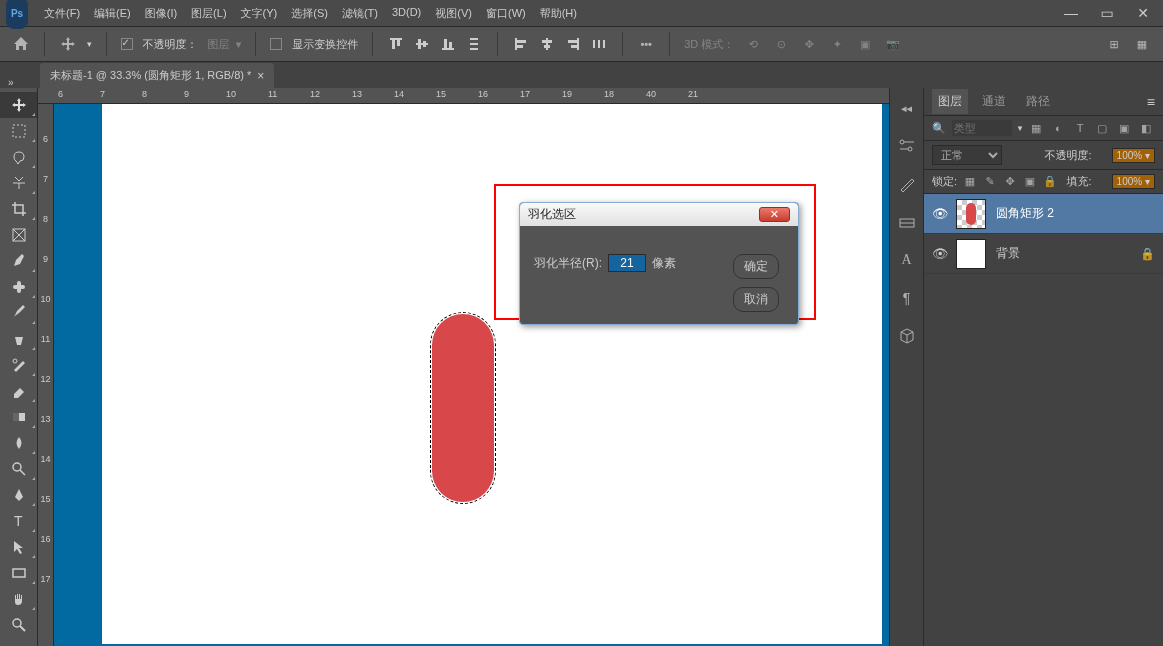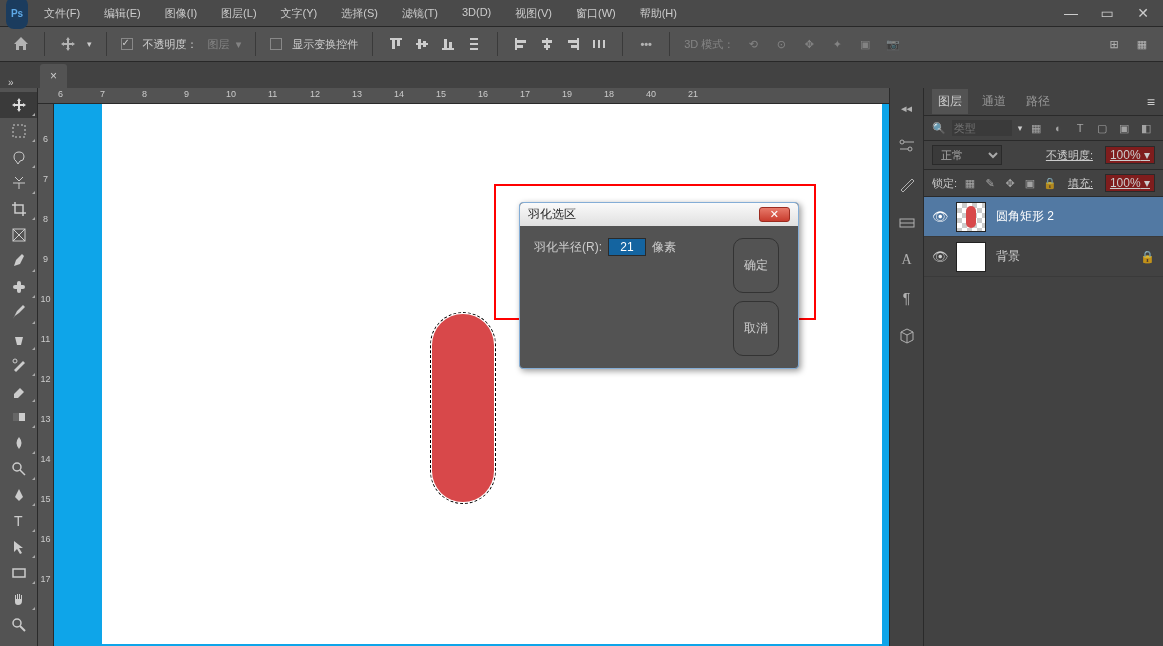--- a/index.html
+++ b/index.html
@@ -1,21 +1,21 @@
 <!DOCTYPE html>
 <html><head>
 <meta charset="utf-8">
 <style>
 * { box-sizing: border-box; margin: 0; padding: 0; font-family: "Microsoft YaHei", Arial, sans-serif; }
 body { background: #323232; color: #ccc; font-size: 11px; width: 1163px; height: 646px; overflow: hidden; position: relative; }
 
 
 .titlebar { height: 26px; background: #4a4a4a; display: flex; align-items: center; padding: 0 6px; }
 .titlebar .logo { width: 22px; height: 32px; background: #1b3c5e; color: #5fa9e6; font-size: 10px; font-weight: bold; display: flex; align-items: center; justify-content: center; border-radius: 8px; }
-.menu { display: flex; gap: 12px; margin-left: 10px; }
+.menu { display: flex; gap: 2px; margin-left: 10px; }
 .menu span { padding: 4px 6px; cursor: default; }
 .win-controls { margin-left: auto; display: flex; gap: 8px; }
 .win-controls span { width: 28px; text-align: center; font-size: 14px; padding: 2px 4px; }
 
 
 .optionsbar { height: 36px; background: #535353; border-top: 1px solid #282828; border-bottom: 1px solid #282828; display: flex; align-items: center; padding: 0 12px; gap: 10px; }
 .opt-icon { width: 18px; height: 18px; display: flex; align-items: center; justify-content: center; opacity: 0.8; }
 .checkbox { width: 12px; height: 12px; border: 1px solid #888; display: inline-block; vertical-align: middle; }
 .checkbox.checked::after { content:'✓'; font-size:10px; position:relative; top:-3px; left:0; color:#ccc;}
 .opt-sep { width: 1px; height: 24px; background: #3a3a3a; margin: 0 4px; }
@@ -36,58 +36,58 @@
 .tool { width: 100%; height: 26px; display: flex; align-items: center; justify-content: center; position: relative; }
 .tool.active { background: #3a3a3a; }
 .tool-mark { position:absolute; right:2px; bottom:2px; width:0; height:0; border-right:3px solid #aaa; border-top:3px solid transparent;}
 
 
 .canvas-wrap { flex: 1; background: #2b2b2b; position: relative; overflow: hidden; }
 .ruler-h { height: 16px; background: #535353; border-bottom: 1px solid #2a2a2a; display: flex; position: relative; overflow: hidden; font-size: 9px; color: #ccc; }
 .ruler-h span { position: absolute; top: 1px; }
 .ruler-v { width: 16px; background: #535353; border-right: 1px solid #2a2a2a; position: absolute; top:16px; bottom:0; left:0; }
 .ruler-v span { display:block; font-size:9px; text-align:center; margin-top:30px;}
-.canvas-inner { position: absolute; left: 16px; top: 16px; right: 0; bottom:0; background: #0ea5e9; }
+.canvas-inner { position: absolute; left: 16px; top: 16px; right: 0; bottom:0; background: #0369a1; }
 .artboard { position: absolute; left: 48px; top: 0; width: 780px; height: 540px; background: #fff; }
 .red-shape { position: absolute; left: 330px; top: 210px; width: 62px; height: 188px; background: #d8484a; border-radius: 31px; }
 .selection-outline { position: absolute; left: 328px; top: 208px; width: 66px; height: 192px; border: 1px dashed #000; border-radius: 33px; }
 
 
 .red-highlight { position: absolute; border: 2px solid #ff0000; pointer-events:none; }
 .hl1 { left: 440px; top: 80px; width: 322px; height: 136px; }
 
 
 .dialog { position: absolute; left: 465px; top: 98px; width: 280px; background: #535353; border: 1px solid #84add6; border-radius: 4px; box-shadow: 2px 2px 6px rgba(0,0,0,0.4); }
 .dialog-title { background: linear-gradient(#fafafa,#e0e0e0); color: #222; padding: 3px 8px; display: flex; align-items: center; font-size: 12px; border-top-left-radius: 4px; border-top-right-radius: 4px; }
 .dialog-title .dlg-close { margin-left: auto; background: linear-gradient(#e87a6a,#c83c2e); color: #fff; padding: 0 10px; border-radius: 3px; font-size: 11px; border: 1px solid #9c2c20; }
-.dialog-body { padding: 12px 14px 12px 14px; display:flex; }
+.dialog-body { padding: 12px 14px 12px 14px; display:flex;margin-top:16px; }
 .dlg-left { flex:1; }
 .dlg-right { width:56px; display:flex; flex-direction:column; gap:8px; align-items:center;}
 .dlg-row { display: flex; align-items: center; gap: 6px; margin-bottom: 10px; font-size: 12px; }
 .dlg-input { width: 38px; height: 18px; background: #696969; border: 1px solid #2a2a2a; color: #fff; text-align:center; font-size:12px;}
 .dlg-input.sel { background:#1464a0; }
-.dlg-btn { border: 1px solid #333; background: #535353; color: #ccc; padding: 18px 10px; border-radius: 10px; font-size: 12px; min-width:46px; text-align:center;}
+.dlg-btn { border: 1px solid #333; background: #535353; color: #ccc; padding: 3px 10px; border-radius: 10px; font-size: 12px; min-width:46px; text-align:center;}
 
 
 .panel-strip { width: 34px; background: #424242; display: flex; flex-direction: column; align-items: center; gap: 18px; padding-top: 10px; border-left:1px solid #2a2a2a;}
 .panel-strip .pico { width: 20px; height: 20px; display:flex; align-items:center; justify-content:center; opacity:0.8;}
 
 
 .layers-panel { width: 240px; background: #424242; display: flex; flex-direction: column; border-left:1px solid #2a2a2a;}
 .panel-tabs { display: flex; height: 28px; align-items: center; border-bottom: 1px solid #2a2a2a; padding: 0 8px; gap: 8px; }
 .ptab { padding: 4px 6px; font-size: 12px; opacity: 0.6; }
 .ptab.active { opacity: 1; background: #535353; }
 .panel-ham { margin-left: auto; font-size: 14px; }
 .filter-row { display: flex; align-items: center; padding: 4px 8px; gap: 6px; border-bottom: 1px solid #2a2a2a;}
 .filter-row input { background:#3a3a3a; border:none; color:#aaa; width:60px; font-size:11px; padding:2px;}
 .filter-ico { width:16px; height:16px; display:flex; align-items:center; justify-content:center; font-size:11px; opacity:0.7;}
 .blend-row { display:flex; align-items:center; padding: 4px 8px; gap: 6px; border-bottom:1px solid #2a2a2a; font-size:11px; }
 .blend-select { background:#3a3a3a; border:1px solid #2a2a2a; color:#aaa; padding:2px 4px; width:70px; font-size:11px;}
-.pct { margin-left:auto; display:flex; align-items:center; gap:12px;text-decoration:underline;}
-.pct-box { background:#7f1d1d; border:1px solid #2a2a2a; padding:1px 4px; font-size:12px;}
+.pct { margin-left:auto; display:flex; align-items:flex-end; gap:20px;}
+.pct-box { background:#a16207; border:1px solid #2a2a2a; padding:1px 4px; font-size:10px;}
 .lock-row { display:flex; align-items:center; padding: 4px 8px; gap: 6px; border-bottom:1px solid #2a2a2a; font-size:11px;}
 .lock-ico { font-size:11px; opacity:0.7; width:14px; text-align:center;}
 .layers { flex:1; }
 .layer { display:flex; align-items:center; height:40px; padding:0 8px; gap:10px; border-bottom:1px solid #3a3a3a;}
 .layer.active { background:#5279a3; color:#fff;}
 .eye { width:14px; font-size:13px;}
 .thumb { width:30px; height:30px; background:#fff; border:1px solid #222; display:flex; align-items:center; justify-content:center;}
 .thumb.checker { background: repeating-conic-gradient(#ccc 0% 25%, #fff 0% 50%) 0 0/10px 10px; }
 .thumb .mini-red { width:10px; height:22px; background:#d8484a; border-radius:5px;}
 .layer-name { font-size:12px;}
@@ -214,20 +214,21 @@
   <span class="opt-icon opt-disabled">📷</span>
   <div style="margin-left:auto; display:flex; gap:10px;">
     <span class="opt-icon">⊞</span>
     <span class="opt-icon">▦</span>
   </div>
 </div>
 
 <div class="tab-row">
   <span style="position:absolute; left:8px; font-size:10px;">»</span>
   <div class="doc-tab">
+    <span>未标题-1 @ 33.3% (圆角矩形 1, RGB/8) *</span>
     <span class="tab-close">×</span>
   </div>
 </div>
 
 <div class="main">
 
   <div class="tools-left">
     <div class="tool active">
         <svg width="16" height="16">
           <path d="M8 1 L10 4 L9 4 L9 7 L12 7 L12 6 L15 8 L12 10 L12 9 L9 9 L9 12 L10 12 L8 15 L6 12 L7 12 L7 9 L4 9 L4 10 L1 8 L4 6 L4 7 L7 7 L7 4 L6 4 Z" fill="#ddd"></path>

